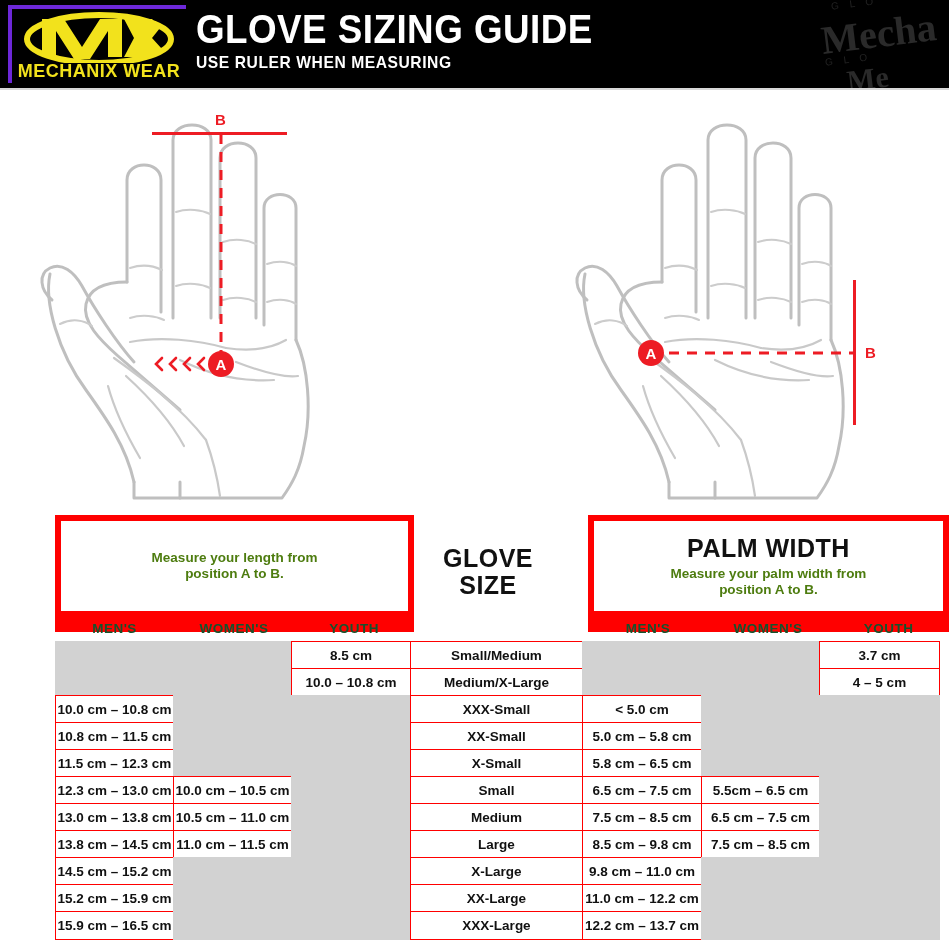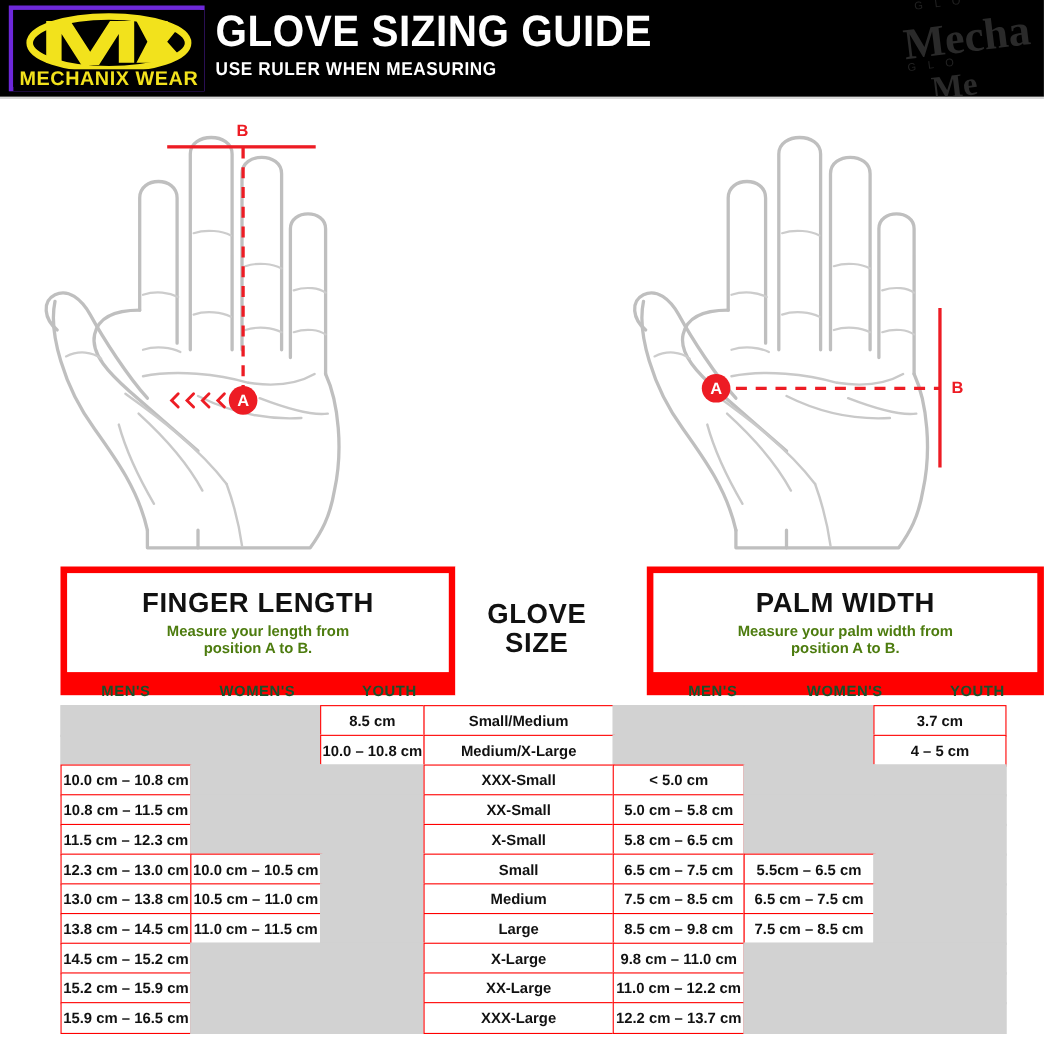--- a/index.html
+++ b/index.html
@@ -152,21 +152,21 @@
     color:#111111;
     font-family:"Liberation Sans Narrow","Liberation Sans",sans-serif;
     font-weight:bold;font-size:13.5px;
     background:#ffffff;
     margin-right:-1.5px;margin-bottom:-1.5px;
     white-space:nowrap;
   }
   .cell.empty{background:#D2D2D2;border-color:#D2D2D2;}
   .c-men{width:119px;}
   .c-wom{width:120px;}
-  .c-you{width:95px;}
+  .c-you{width:120px;}
   .c-size{width:174px;}
   .c-pmen{width:120px;}
   .c-pwom{width:120px;}
   .c-pyou{width:121px;}
 </style>
 </head>
 <body>
 
 <div class="header">
 
@@ -307,21 +307,20 @@
     </svg>
 
     <div class="marker" style="left:73px;top:250px;width:26px;height:26px;">A</div>
   </div>
 </div>
 
 <div class="table-area">
 
   <div class="block block-left">
     <div class="title-card">
-      <div class="sec-title">FINGER LENGTH</div>
       <div class="sec-sub">
         <span>Measure your length from</span><br>
         <span>position A to B.</span>
       </div>
     </div>
   </div>
 
   <div class="mid-head">
     <div class="sec-title">GLOVE SIZE</div>
   </div>

